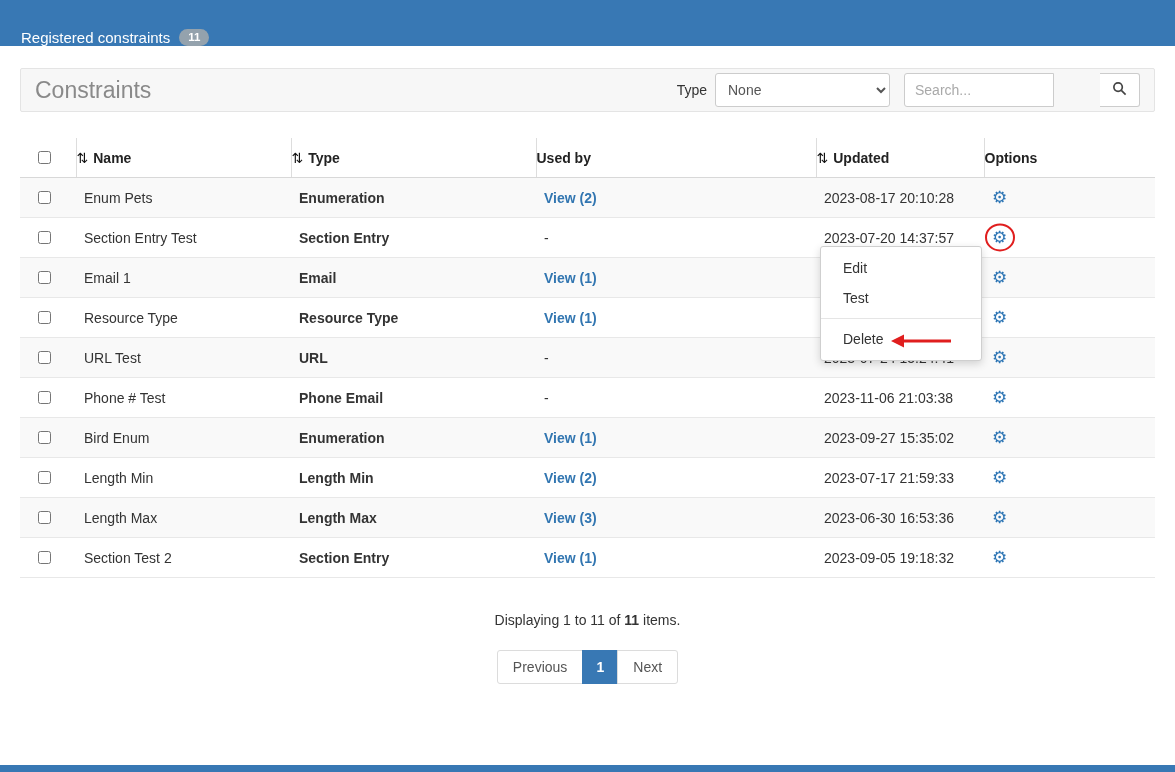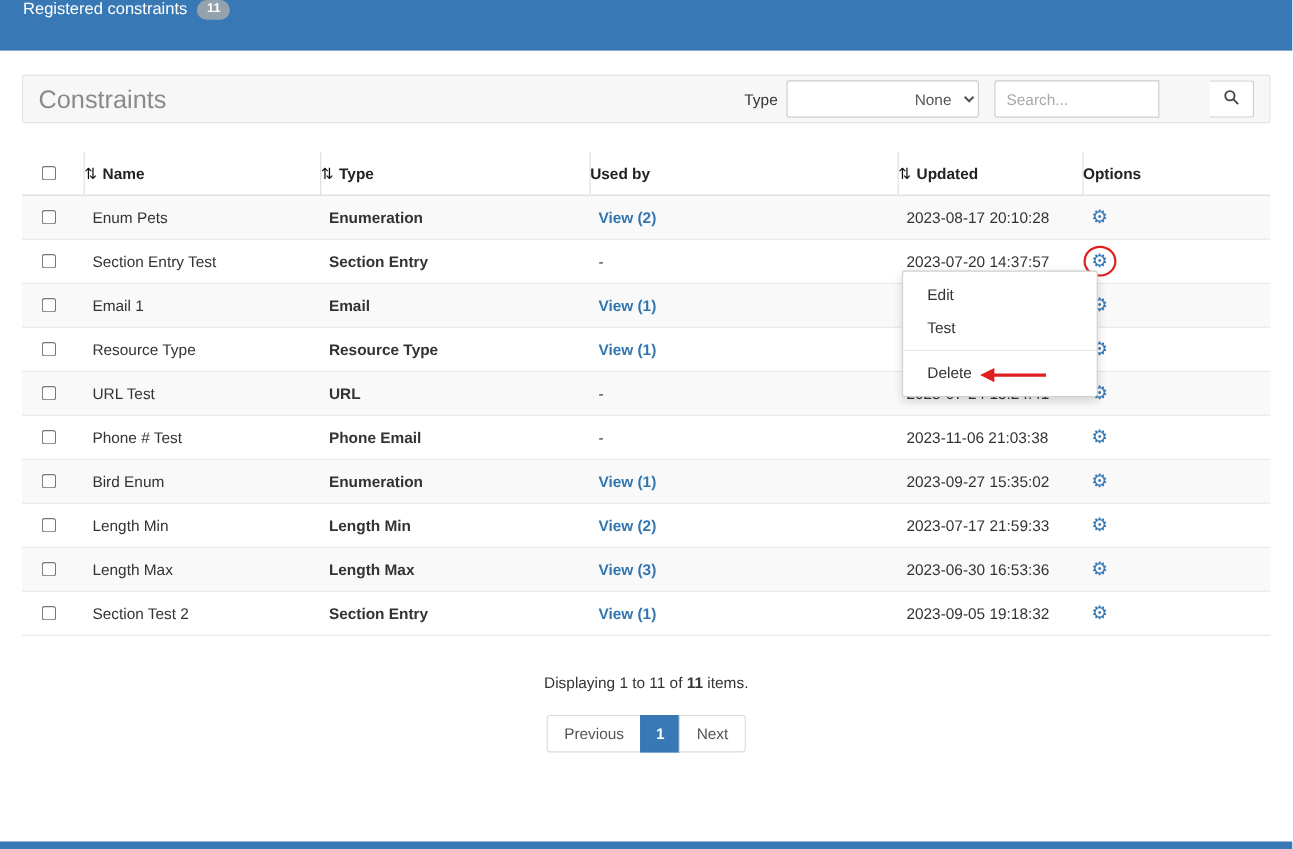--- a/index.html
+++ b/index.html
@@ -10,21 +10,21 @@
     background: #ffffff;
     position: relative;
     overflow: hidden;
     color: #333;
   }
 
   
   .app-header {
     background: var(--header-bg, #3878b4);
     height: 46px;
-    display: flex; align-items: flex-start;
+    display: flex; align-items: flex-end;
     padding: 0 21px;
   }
   .app-title { color: #fff; font-size: 15px; }
   .count-badge {
     background: #94a2ad; color: #fff;
     font-size: 11.5px; font-weight: bold;
     border-radius: 10px; padding: 3px 9px; margin-left: 9px;
     line-height: 1;
   }
 
@@ -41,21 +41,20 @@
   }
   .panel-title { font-size: 23px; color: #8a8a8a; }
   .toolbar-spacer { flex: 1; }
   .type-label { font-size: 14px; color: #333; margin-right: 8px; }
   .type-select {
     width: 175px; height: 34px;
     border: 1px solid #ccc; border-radius: 3px;
     background: #fff; color: #555;
     font-size: 14px; padding: 0 8px;
     font-family: "Liberation Sans", sans-serif;
-    text-align: right;
   }
   .search-group { display: flex; margin-left: 14px; gap: 46px; }
   .search-input {
     width: 150px; height: 34px;
     border: 1px solid #ccc; border-radius: 3px 0 0 3px;
     padding: 0 10px; font-size: 14px; color: #555;
     font-family: "Liberation Sans", sans-serif;
     background: #fff;
   }
   .search-input::placeholder { color: #a9a9a9; }
@@ -114,21 +113,21 @@
     transform: translate(-50%, -52%);
     width: 30px; height: 28px;
     border: 2px solid var(--annotation, #e01e1e);
     border-radius: 50%;
     pointer-events: none;
   }
 
   
   .dropdown-menu {
     position: absolute;
-    left: 820px; top: 246px; width: 178px;
+    left: 820px; top: 246px; width: 162px;
     background: #fff;
     border: 1px solid #cfcfcf; border-radius: 3px;
     box-shadow: 0 3px 9px rgba(0,0,0,0.16);
     padding: 6px 0;
     z-index: 20;
   }
   .menu-item { padding: 7px 22px; font-size: 14px; color: #333; cursor: pointer; }
   .menu-divider { border-top: 1px solid #e5e5e5; margin: 5px 0; }
   .red-arrow { position: absolute; left: 70px; top: 84px; width: 62px; height: 20px; z-index: 21; pointer-events: none; }
 

